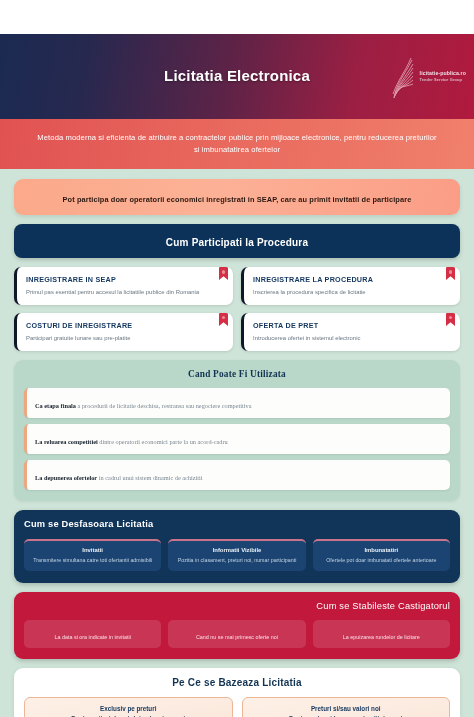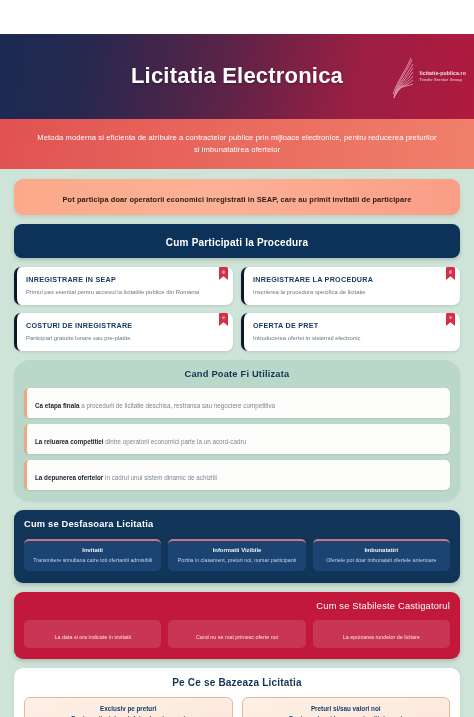--- a/index.html
+++ b/index.html
@@ -23,21 +23,21 @@
   .header {
     flex: 0 0 85px;
     position: relative;
     background: linear-gradient(100deg,#1b2a52 0%, #26284f 18%, #5d2347 48%, #9c1f43 75%, #b01a3e 100%);
     display:flex; align-items:center; justify-content:center;
     overflow:hidden;
   }
   .header-inner { text-align:center; padding-bottom:2px; }
   .header h1 {
     color:#ffffff;
-    font-size:22px;
+    font-size:15px;
     font-weight:bold;
     letter-spacing:.2px;
     line-height:1.15;
     text-shadow:0 1px 2px rgba(0,0,0,.35);
   }
   .header .sub {
     color:#e9dfe6;
     font-size:9.5px;
     margin-top:7px;
     letter-spacing:.2px;
@@ -108,23 +108,24 @@
     border-radius:1px 1px 0 0;
   }
   .ribbon::after{
     content:""; position:absolute; left:2.5px; top:3px;
     width:3.5px;height:3.5px;border-radius:50%;background:rgba(255,255,255,.45);
   }
 
   
   .panel-mint {
     background:#b9d8c9;
-    border-radius:16px;
+    border-radius:9px;
     padding:9px 10px 11px 10px;
     box-shadow:0 1px 3px rgba(0,0,0,.08);
+    font-family:Liberation Serif, serif;
   }
   .panel-mint .h { text-align:center; color:#123452; font-size:9.3px; font-weight:bold; letter-spacing:.2px; }
   .when-list { margin-top:9px; display:flex; flex-direction:column; gap:6px; }
   .when-item {
     background:#fdfdfb;
     border-left:3px solid #eda882;
     border-radius:5px;
     padding:6px 8px;
     box-shadow:0 1px 2px rgba(0,0,0,.07);
   }

